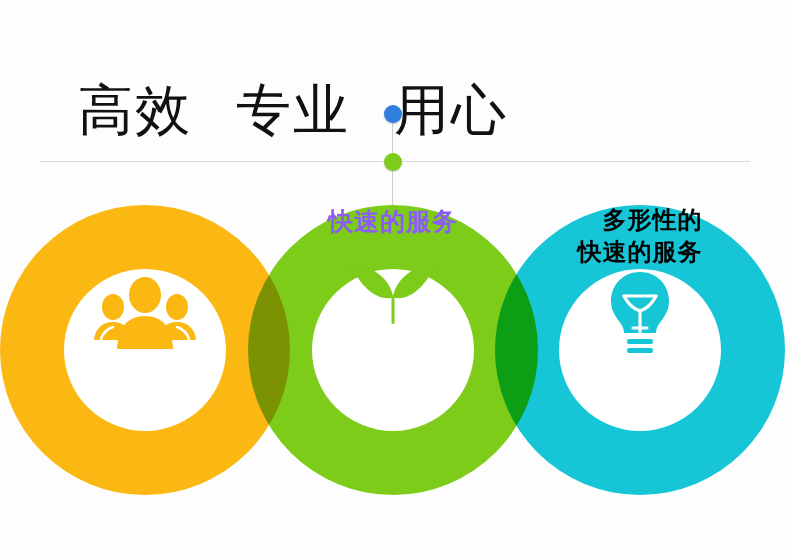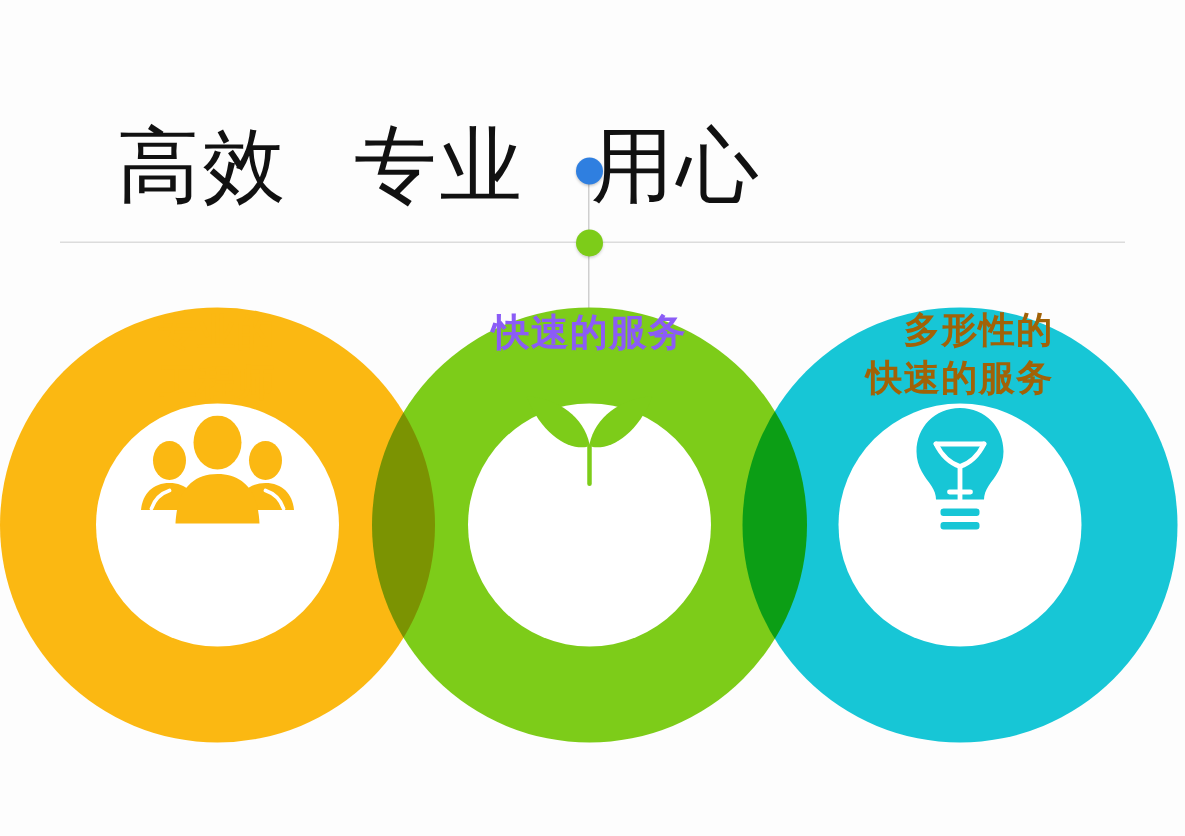--- a/index.html
+++ b/index.html
@@ -98,21 +98,21 @@
     font-size:25px;
     font-weight:700;
     line-height:1.32;
     letter-spacing:1px;
     white-space:nowrap;
     font-family:"DejaVu Sans","Liberation Sans",sans-serif;
   }
   .lines .l2{display:block;}
   .t-orange{color:#fbb812;}
   .t-green {color:#8b5cf6;}
-  .t-cyan  {color:#a16207;}
+  .t-cyan  {color:#000000;}
   .cell-cyan .lines{font-size:24px;}
 
   .icon{
     margin-top:6px;
     width:108px;height:78px;
     display:block;
   }
   .cell-cyan .icon{width:76px;height:86px;margin-top:2px;}
   .cell-green .icon{width:104px;height:88px;margin-top:0px;}
 </style>

